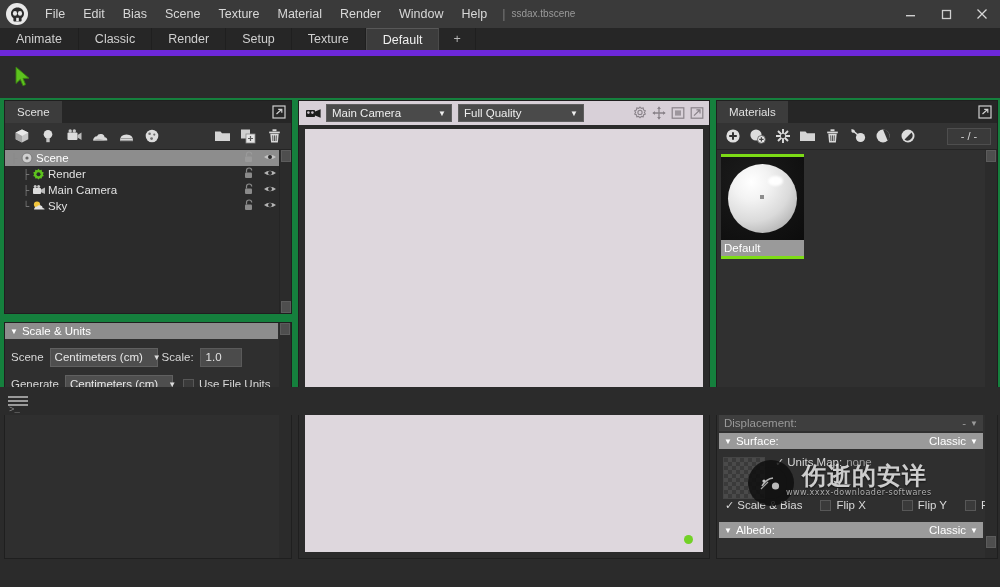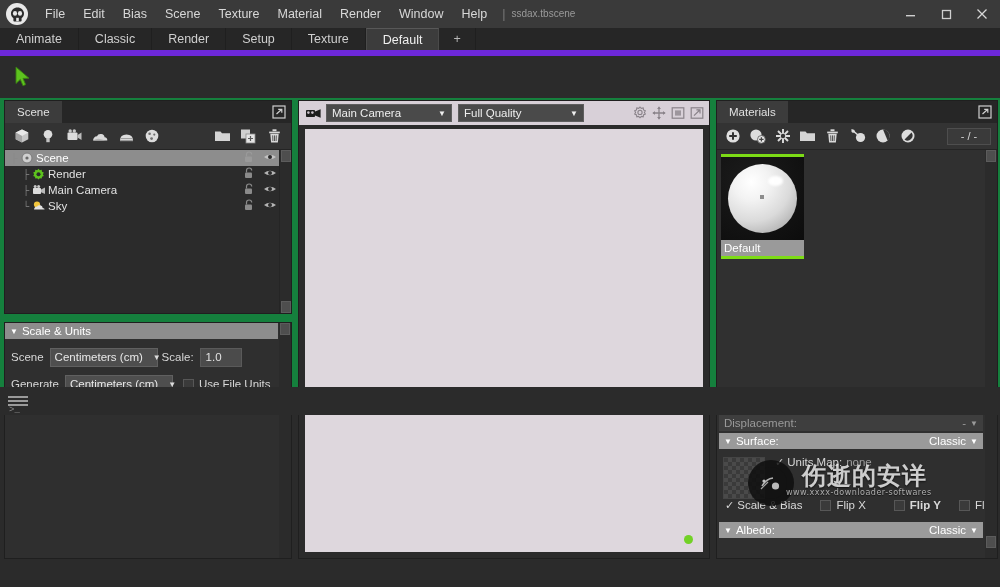--- a/index.html
+++ b/index.html
@@ -780,21 +780,21 @@
       <div style="height:26px;"></div>
       <div class="cbrow">
         <span class="cbitem">
           <span class="check-mark">✓</span>
           <span>Scale &amp; Bias</span>
         </span>
         <span class="cbitem" style="margin-left:14px;">
           <span class="cbox"></span>
           <span>Flip X</span>
         </span>
-        <span class="cbitem" style="margin-left:24px;font-weight:bold;">
+        <span class="cbitem" style="margin-left:32px;">
           <span class="cbox"></span>
           <span>Flip Y</span>
         </span>
         <span class="cbitem" style="margin-left:14px;">
           <span class="cbox"></span>
           <span>Flip Z</span>
         </span>
       </div>
     </div>
 

